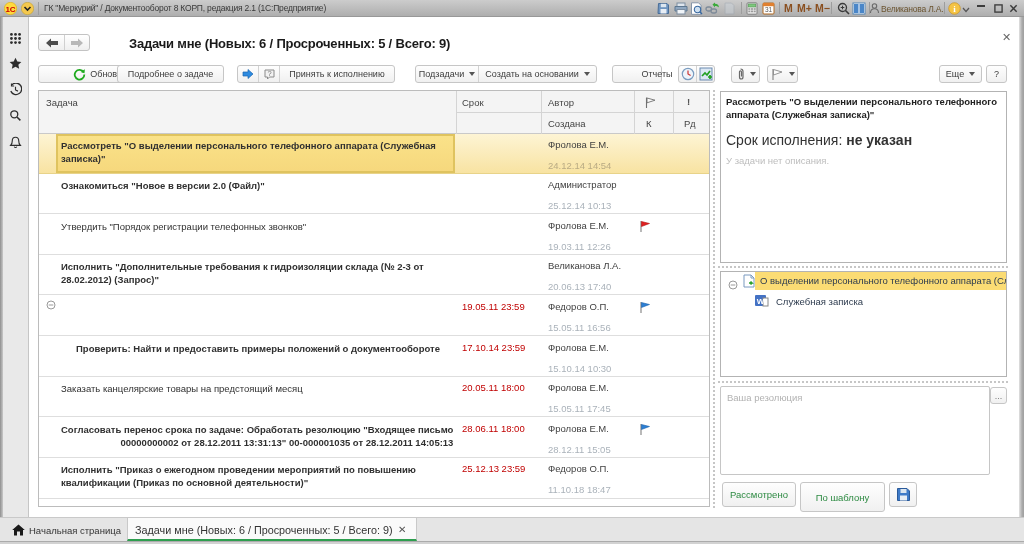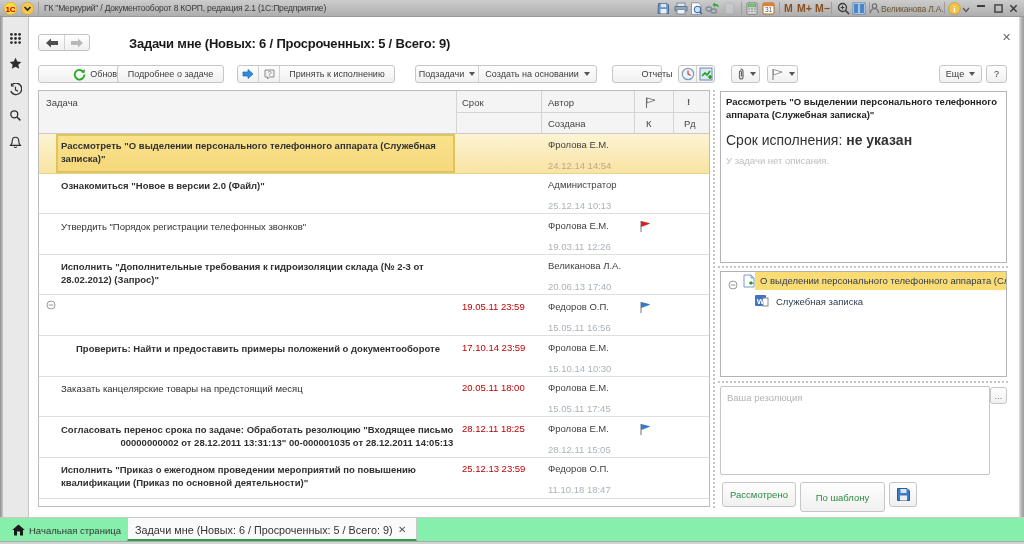--- a/index.html
+++ b/index.html
@@ -45,21 +45,21 @@
 .auth { position:absolute; left:509px; top:5px; color:#3f3f3f; }
 .crea { position:absolute; left:509px; top:26px; color:#aab2ba; }
 .flg { position:absolute; left:600px; top:5px; }
 
 
 .panelbox { position:absolute; background:#fff; border:1px solid #b3b3b3; }
 .dotsplit-h { position:absolute; left:718px; width:290px; border-top:2px dotted #c6c6c6; }
 #vsplit { position:absolute; left:713px; top:90px; height:418px; border-left:2px dotted #c6c6c6; }
 
 
-#bottombar { position:absolute; left:0; top:517px; width:1024px; height:27px; background:#86efac; border-top:1px solid #c9c9c9; }
+#bottombar { position:absolute; left:0; top:517px; width:1024px; height:27px; background:#e5e5e5; border-top:1px solid #c9c9c9; }
 .g { color:#2e8b43; }
 </style>
 </head>
 <body>
 
 <div id="titlebar">
 
   <svg class="abs" style="left:4px; top:2px;" width="13" height="13" viewBox="0 0 13 13">
     <circle cx="6.5" cy="6.5" r="6.2" fill="#ffd940"></circle>
     <circle cx="6.5" cy="6.5" r="6.2" fill="none" stroke="#d9a800" stroke-width="0.5"></circle>
@@ -332,21 +332,21 @@
 
     <div class="row" style="top:243px;">
       <div class="task">Заказать канцелярские товары на предстоящий месяц</div>
       <div class="due">20.05.11 18:00</div>
       <div class="auth">Фролова Е.М.</div>
       <div class="crea">15.05.11 17:45</div>
     </div>
 
     <div class="row" style="top:284px;">
       <div class="task" style="font-weight:bold;text-align:right;">Согласовать перенос срока по задаче: Обработать резолюцию "Входящее письмо<br>00000000002 от 28.12.2011 13:31:13" 00-000001035 от 28.12.2011 14:05:13</div>
-      <div class="due">28.12.11 18:25</div>
+      <div class="due">28.06.11 18:00</div>
       <div class="auth">Фролова Е.М.</div>
       <div class="crea">28.12.11 15:05</div>
       <div class="flg"><svg width="13" height="13" viewBox="0 0 13 13">
             <path d="M2 1 L2 12" stroke="#8a8a8a" stroke-width="1.2"></path>
             <path d="M2.5 1.5 L10.5 3.5 L2.5 6.5 Z" fill="#2c7fd4" stroke="#1a5fa8" stroke-width="0.6"></path>
           </svg></div>
     </div>
 
     <div class="row" style="top:324px; height:41px;">
       <div class="task" style="font-weight:bold;">Исполнить "Приказ о ежегодном проведении мероприятий по повышению<br>квалификации (Приказ по основной деятельности)"</div>

